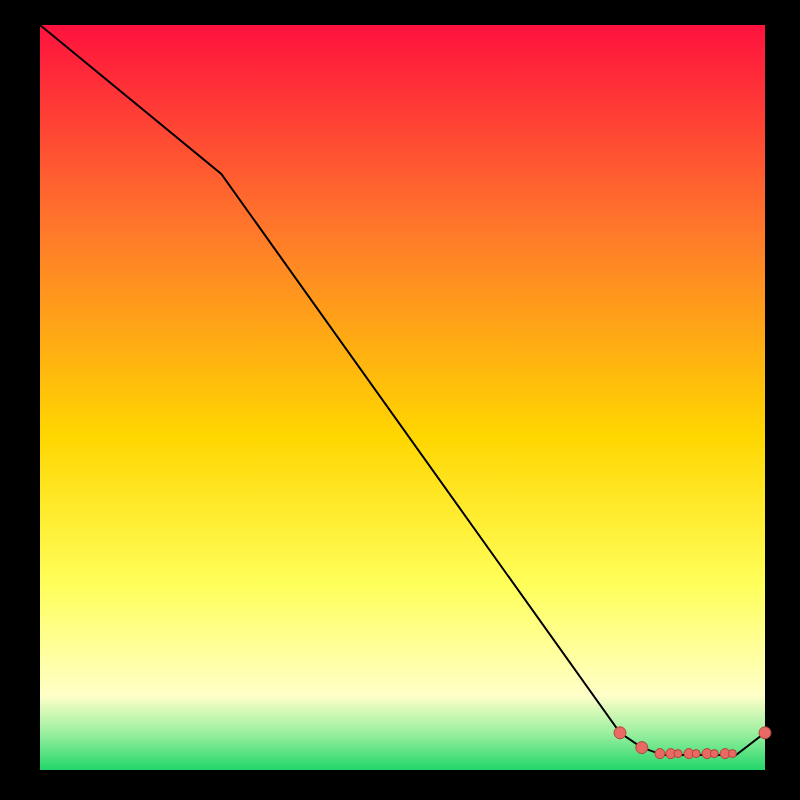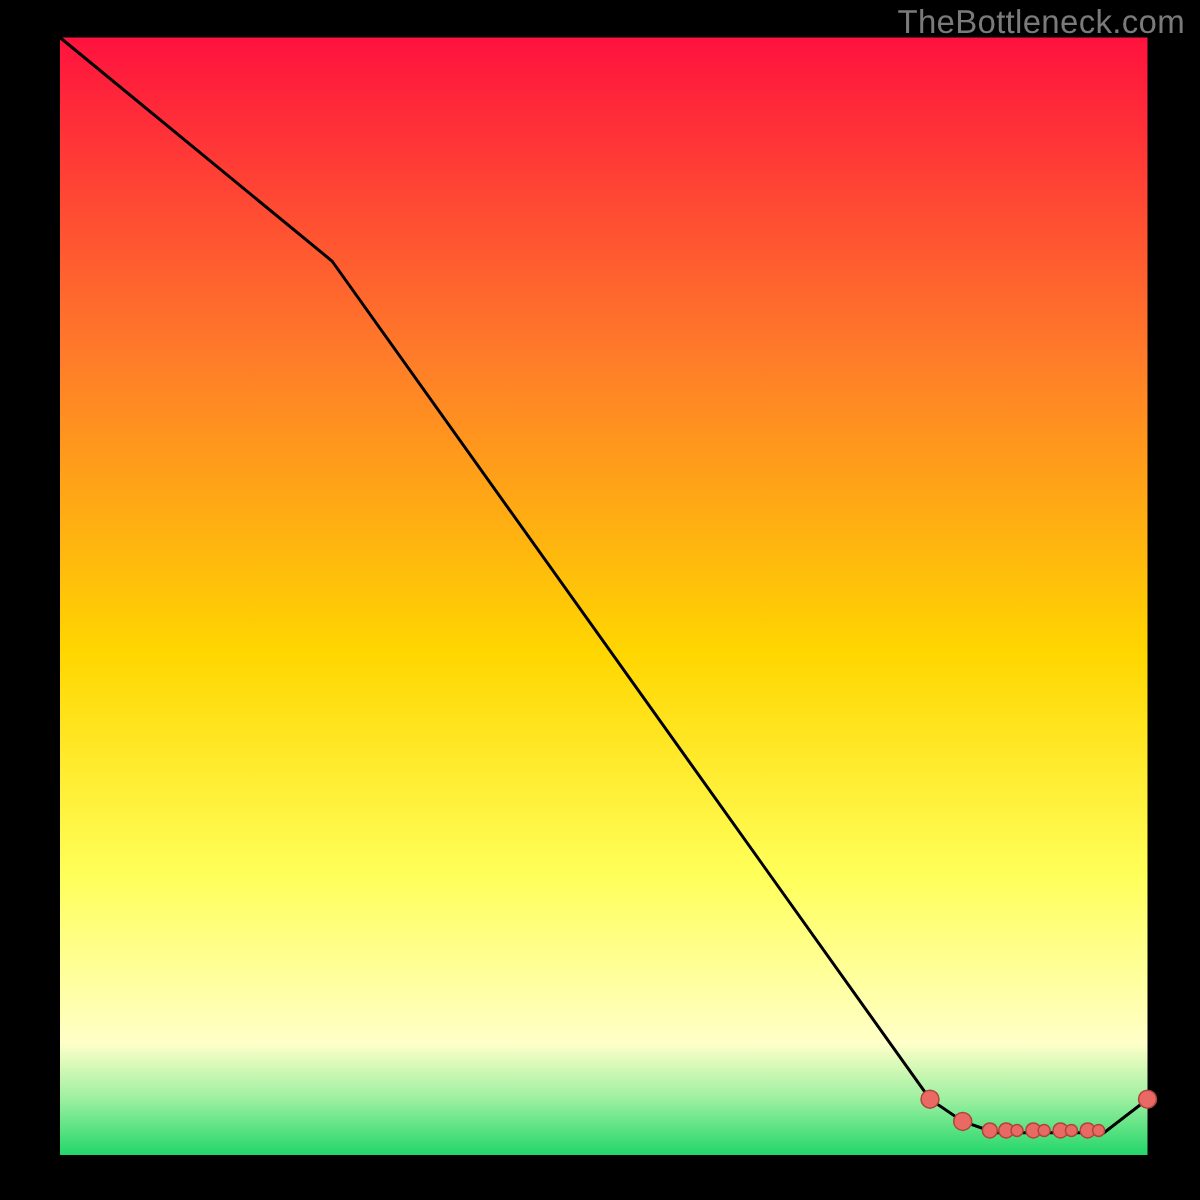--- a/index.html
+++ b/index.html
@@ -29,21 +29,20 @@
   svg {
     position: absolute;
     top: 0;
     left: 0;
   }
 </style>
 </head>
 <body>
 <div class="frame">
 
-<div class="watermark">TheBottleneck.com</div>
 
 <svg id="chart-svg" width="800" height="800" viewBox="0 0 800 800">
   <defs>
     <linearGradient id="heat" x1="0" y1="0" x2="0" y2="1">
       <stop id="g0" offset="0%" stop-color="#ff123e"></stop>
       <stop id="g1" offset="28%" stop-color="#ff7a2a"></stop>
       <stop id="g2" offset="55%" stop-color="#ffd600"></stop>
       <stop id="g3" offset="75%" stop-color="#ffff5a"></stop>
       <stop id="g4" offset="90%" stop-color="#ffffc8"></stop>
       <stop id="g5" offset="95%" stop-color="#9cf0a0"></stop>

